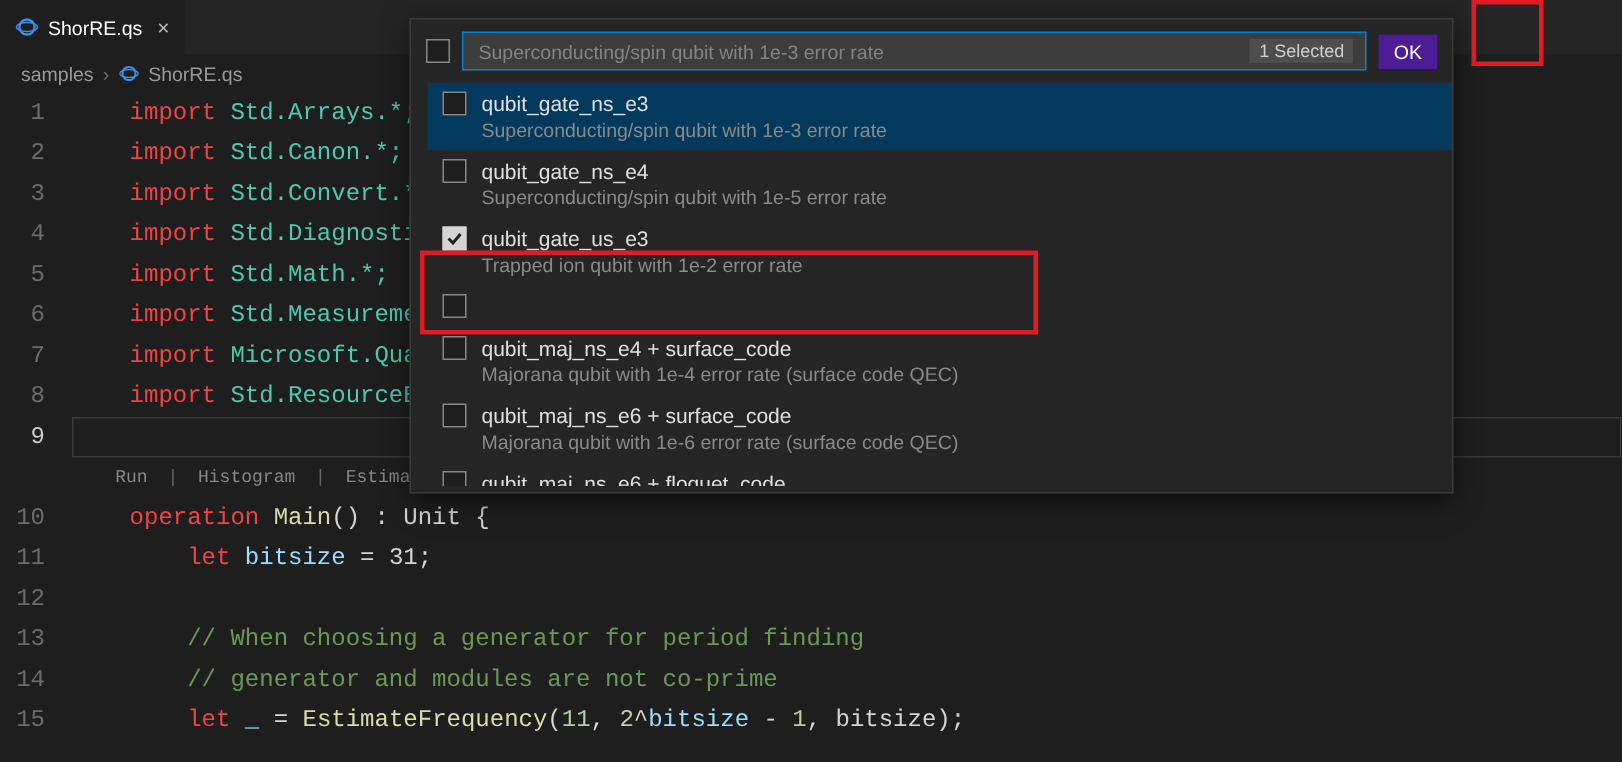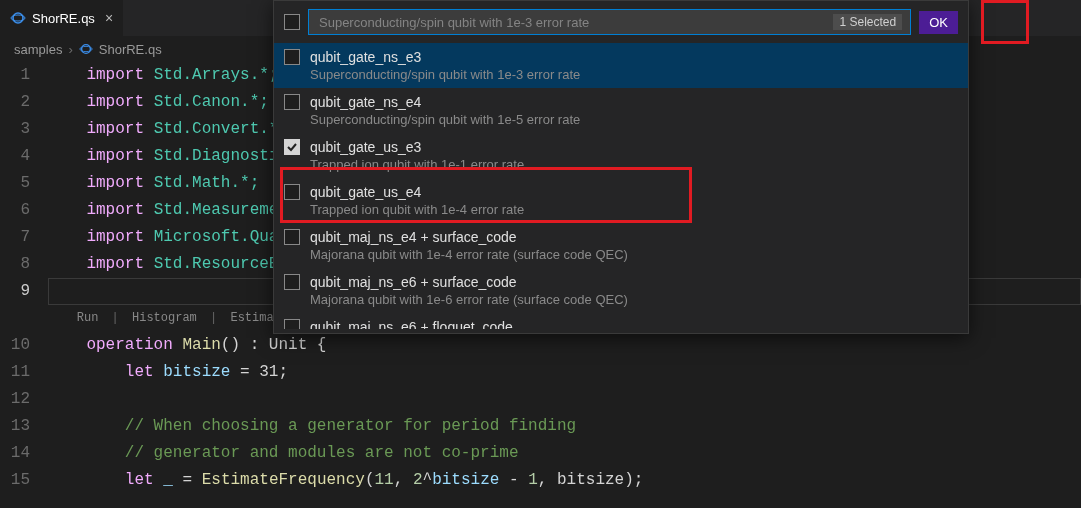--- a/index.html
+++ b/index.html
@@ -54,34 +54,34 @@
     text-align:right;
     color:#6b6b6b;
     padding: 0 18px 0 0;
     user-select:none;
     width:48px;
   }
   .gutter .ln { height:27px; }
   .gutter .ln.active { color:#cccccc; }
   .code { flex:1; white-space:pre; color:#d4d4d4;}
   .codeline { height:27px; position:relative;}
-  .tok-kw { color:#f0abfc; }      
+  .tok-kw { color:#ef4444; }      
   .tok-type { color:#4ec9b0; }
   .tok-fn { color:#dcdcaa; }
   .tok-comment { color:#6a9955;margin-top:20px; }
   .tok-punct { color:#d4d4d4; }
   .tok-num { color:#b5cea8; }
   .tok-var { color:#9cdcfe; }
   .codelens { color:#888888; font-size:12px; height:27px; display:flex; align-items:center;}
   .codelens .sep{ margin:0 6px; color:#666;}
 
   
   .quickpick {
     position:absolute;
-    top:0; left:273px;
+    top:12px; left:273px;
     width:696px;
     background:#252526;
     border:1px solid #3a3a3a;
     box-shadow:0 4px 18px rgba(0,0,0,.6);
     display:flex; flex-direction:column;
     padding-bottom:4px;
   }
   .qp-header{
     display:flex; align-items:center; gap:8px;
     padding:8px 10px;
@@ -112,20 +112,21 @@
     font-size:12px; padding:1px 6px;
   }
   .qp-ok{
     background:#4c1d95; color:#ffffff;
     padding:4px 10px; font-size:13px;
   }
   .qp-list{ max-height:420px; overflow:hidden;}
   .qp-item{
     display:flex; align-items:flex-start; gap:10px;
     padding:6px 12px 6px 10px;
+    margin-left:11px;
   }
   .qp-item.focus{ background:#04395e; }
   .qp-item .texts{ display:flex; flex-direction:column; }
   .qp-item .label{ color:#e0e0e0; font-size:14px;}
   .qp-item .desc{ color:#8a8a8a; font-size:13px; margin-top:2px;}
   .qp-item.cut{ overflow:hidden; }
 
   
   .redbox{ position:absolute; border:3px solid #e11b22; pointer-events:none;}
 </style>
@@ -204,29 +205,25 @@
         </div>
       </div>
       <div class="qp-item">
         <div class="qp-item-check checked">
           <svg width="12" height="12" viewBox="0 0 12 12">
             <path d="M2 6 L5 9 L10 3" fill="none" stroke="#222" stroke-width="2"></path>
           </svg>
         </div>
         <div class="texts">
           <div class="label">qubit_gate_us_e3</div>
-          <div class="desc">Trapped ion qubit with 1e-1 error rate</div>
-        </div>
-      </div>
-      <div class="qp-item">
-        <div class="qp-item-check"></div>
-        <div class="texts">
-          <div class="label">qubit_gate_us_e4</div>
-          <div class="desc">Trapped ion qubit with 1e-4 error rate</div>
-        </div>
+          <div class="desc">Trapped ion qubit with 1e-2 error rate</div>
+        </div>
+      </div>
+      <div class="qp-item">
+        <div class="qp-item-check"></div>
       </div>
       <div class="qp-item">
         <div class="qp-item-check"></div>
         <div class="texts">
           <div class="label">qubit_maj_ns_e4 + surface_code</div>
           <div class="desc">Majorana qubit with 1e-4 error rate (surface code QEC)</div>
         </div>
       </div>
       <div class="qp-item">
         <div class="qp-item-check"></div>

